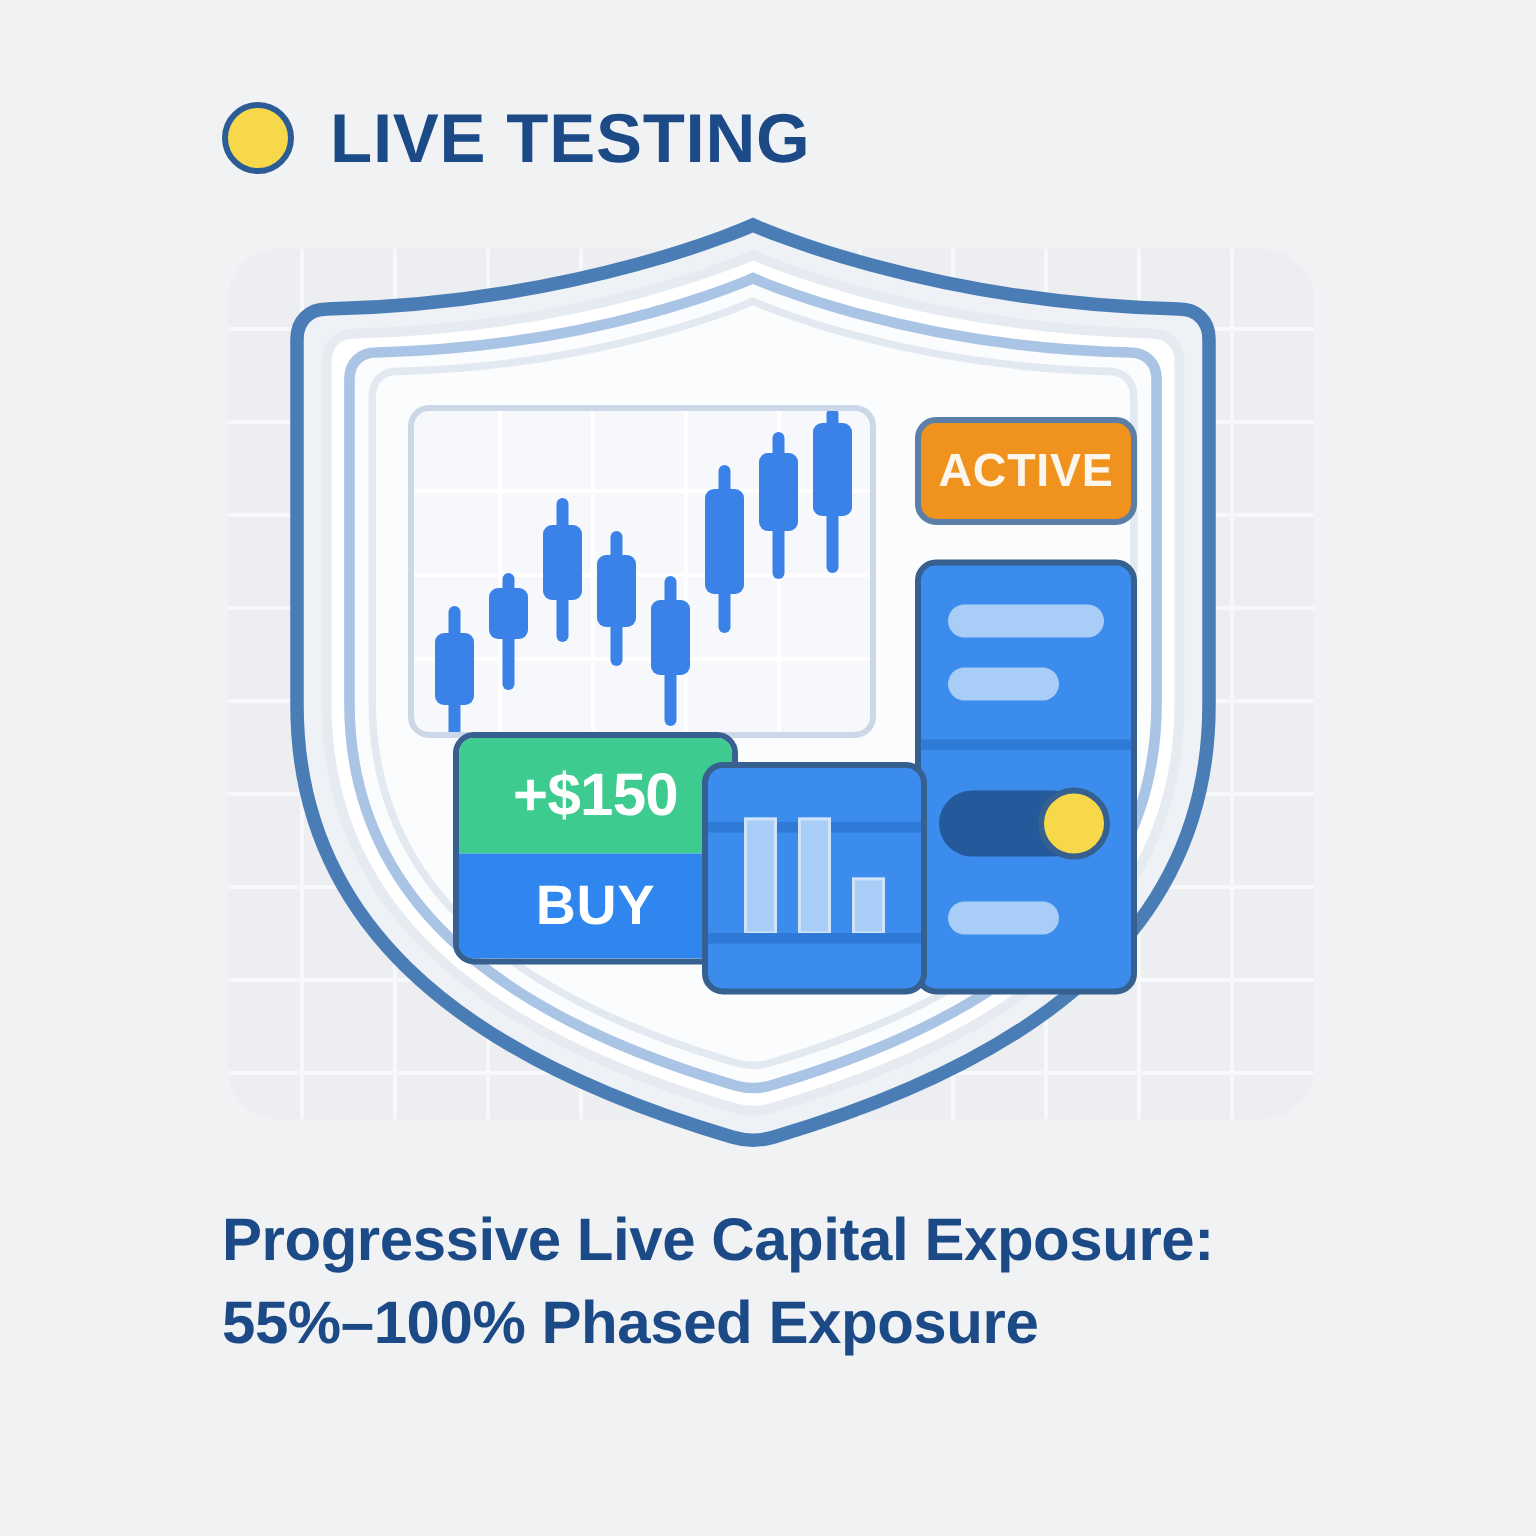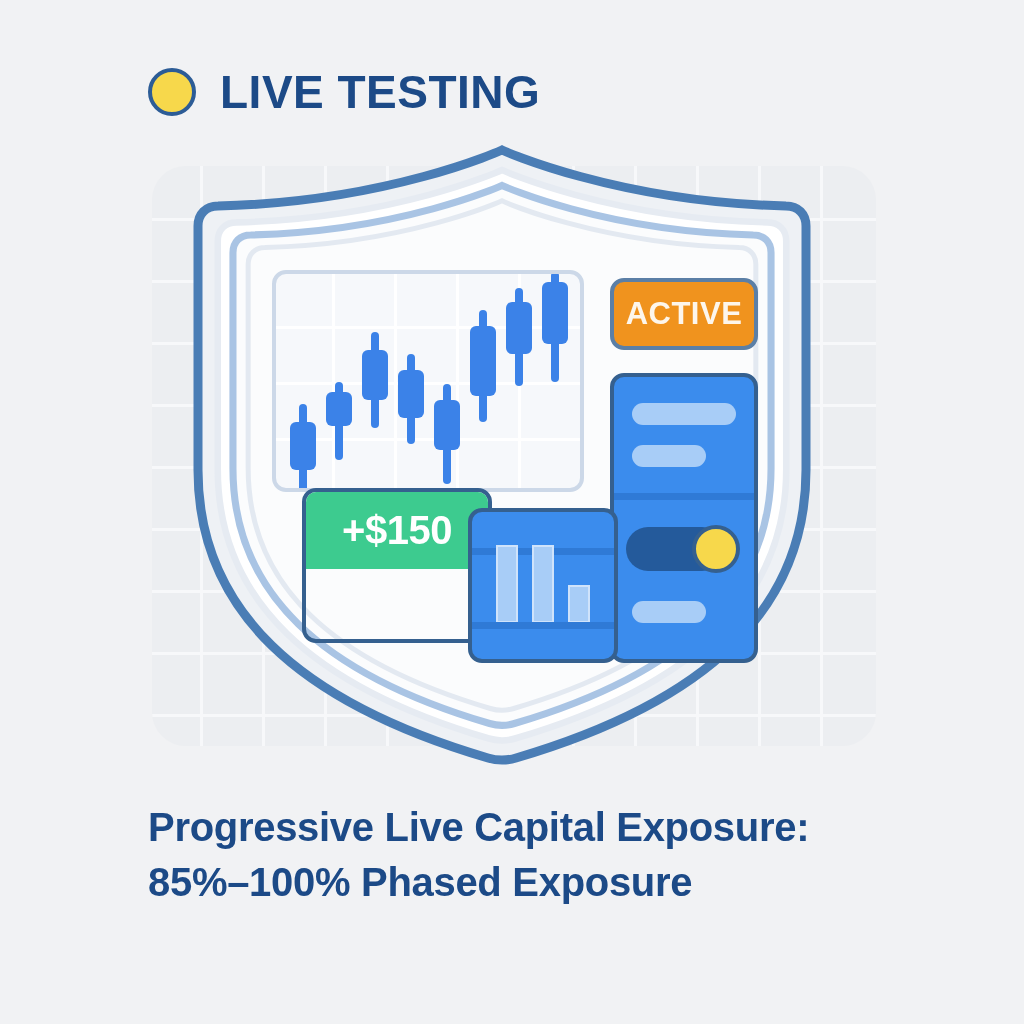--- a/index.html
+++ b/index.html
@@ -351,30 +351,31 @@
       <div class="cp-bar" style="left:18px; top:26px; width:104px;"></div>
       <div class="cp-bar" style="left:18px; top:68px; width:74px;"></div>
       <div class="cp-divider" style="top:116px;"></div>
       <div class="toggle-track" style="left:12px; top:150px; width:98px; height:44px;"></div>
       <div class="toggle-knob" style="left:78px; top:148px;"></div>
       <div class="cp-bar" style="left:18px; top:224px; width:74px;"></div>
     </div>
 
     <div class="trade-stack">
       <div class="profit-cell">+$150</div>
+      <div class="buy-cell">BUY</div>
     </div>
 
     <div class="barchart-panel">
       <div class="bc-divider" style="top:36px;"></div>
       <div class="bc-bar" style="left:24px; width:22px; height:78px;"></div>
       <div class="bc-bar" style="left:60px; width:22px; height:78px;"></div>
       <div class="bc-bar" style="left:96px; width:22px; height:38px;"></div>
       <div class="bc-divider" style="top:110px;"></div>
     </div>
 
   </div>
 
   <div class="caption">
     <div>Progressive Live Capital Exposure:</div>
-    <div>85%–100% Phased Exposure</div>
+    <div>55%–100% Phased Exposure</div>
   </div>
 
 </div>
 
 </body></html>

